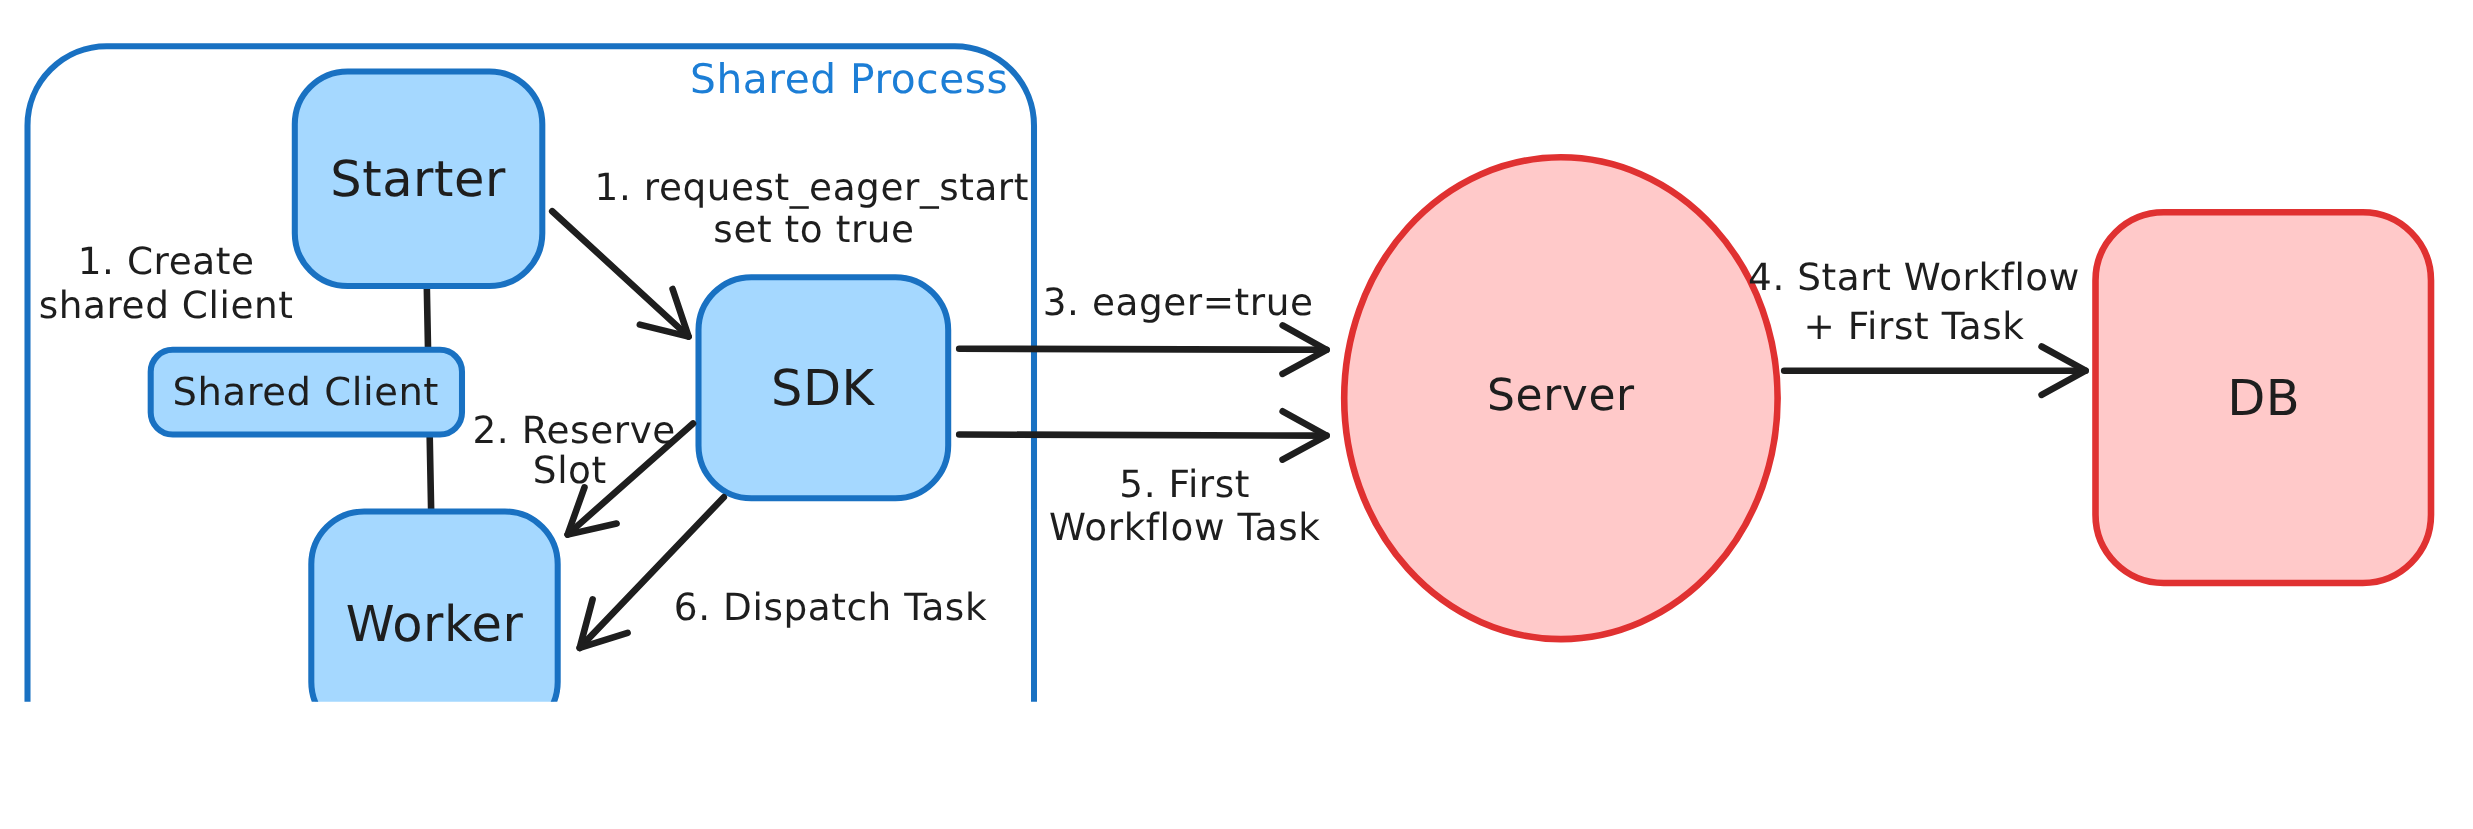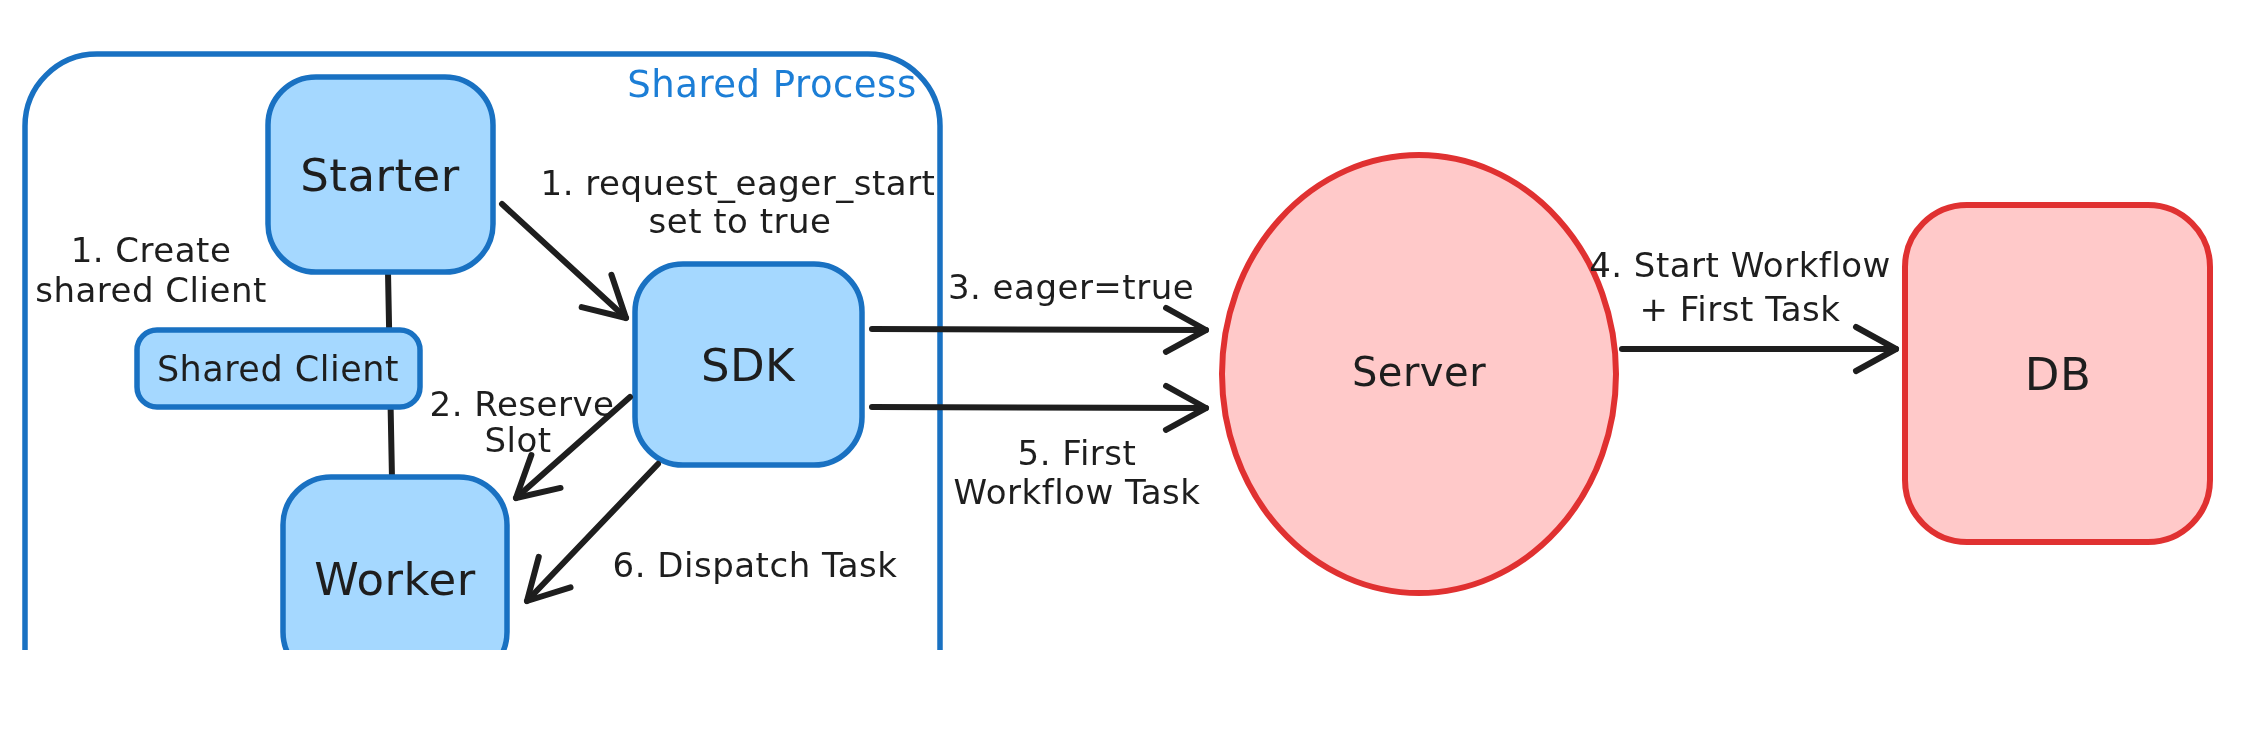--- a/index.html
+++ b/index.html
@@ -13,21 +13,20 @@
   }
   html, body {
     margin: 0;
     padding: 0;
     background: var(--bg);
   }
   .canvas-wrap {
     width: 2248px;
     height: 638px;
     background: var(--bg);
-    margin-top: 12px;
   }
   svg {
     display: block;
     font-family: "DejaVu Sans", "Liberation Sans", sans-serif;
   }
   .node-blue {
     fill: var(--blue-fill);
     stroke: var(--blue-stroke);
     stroke-width: 5.5;
   }

